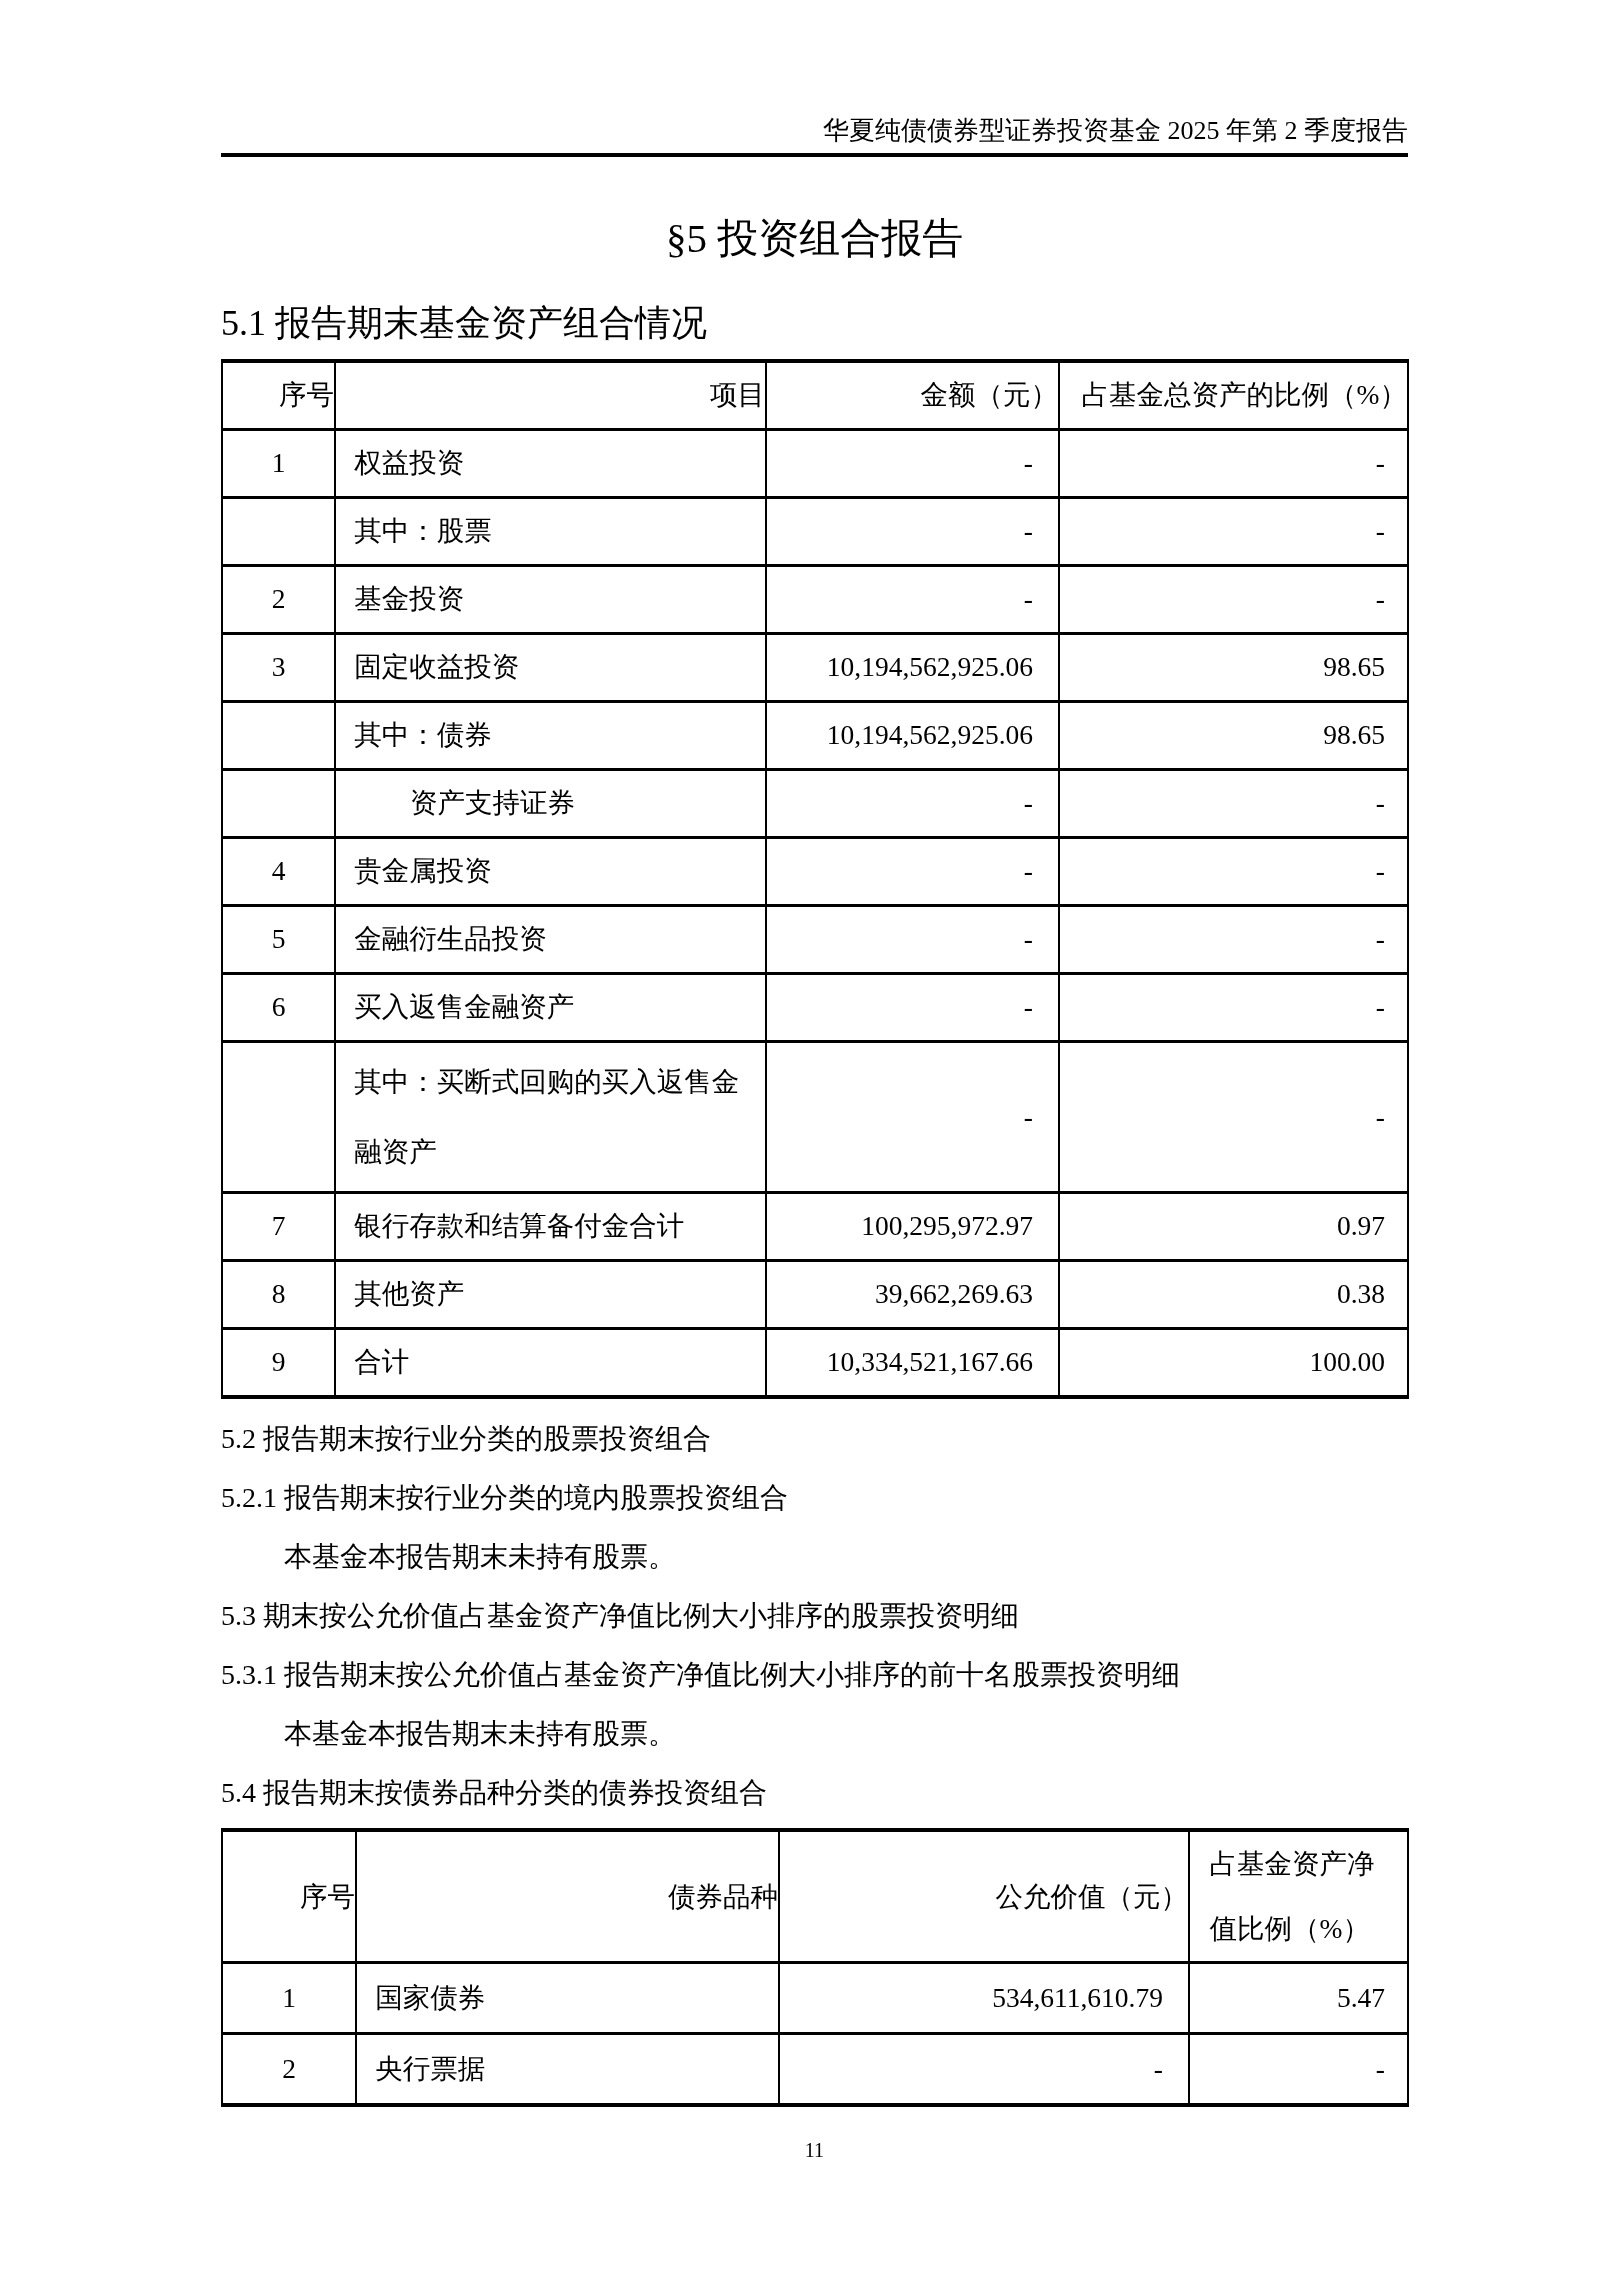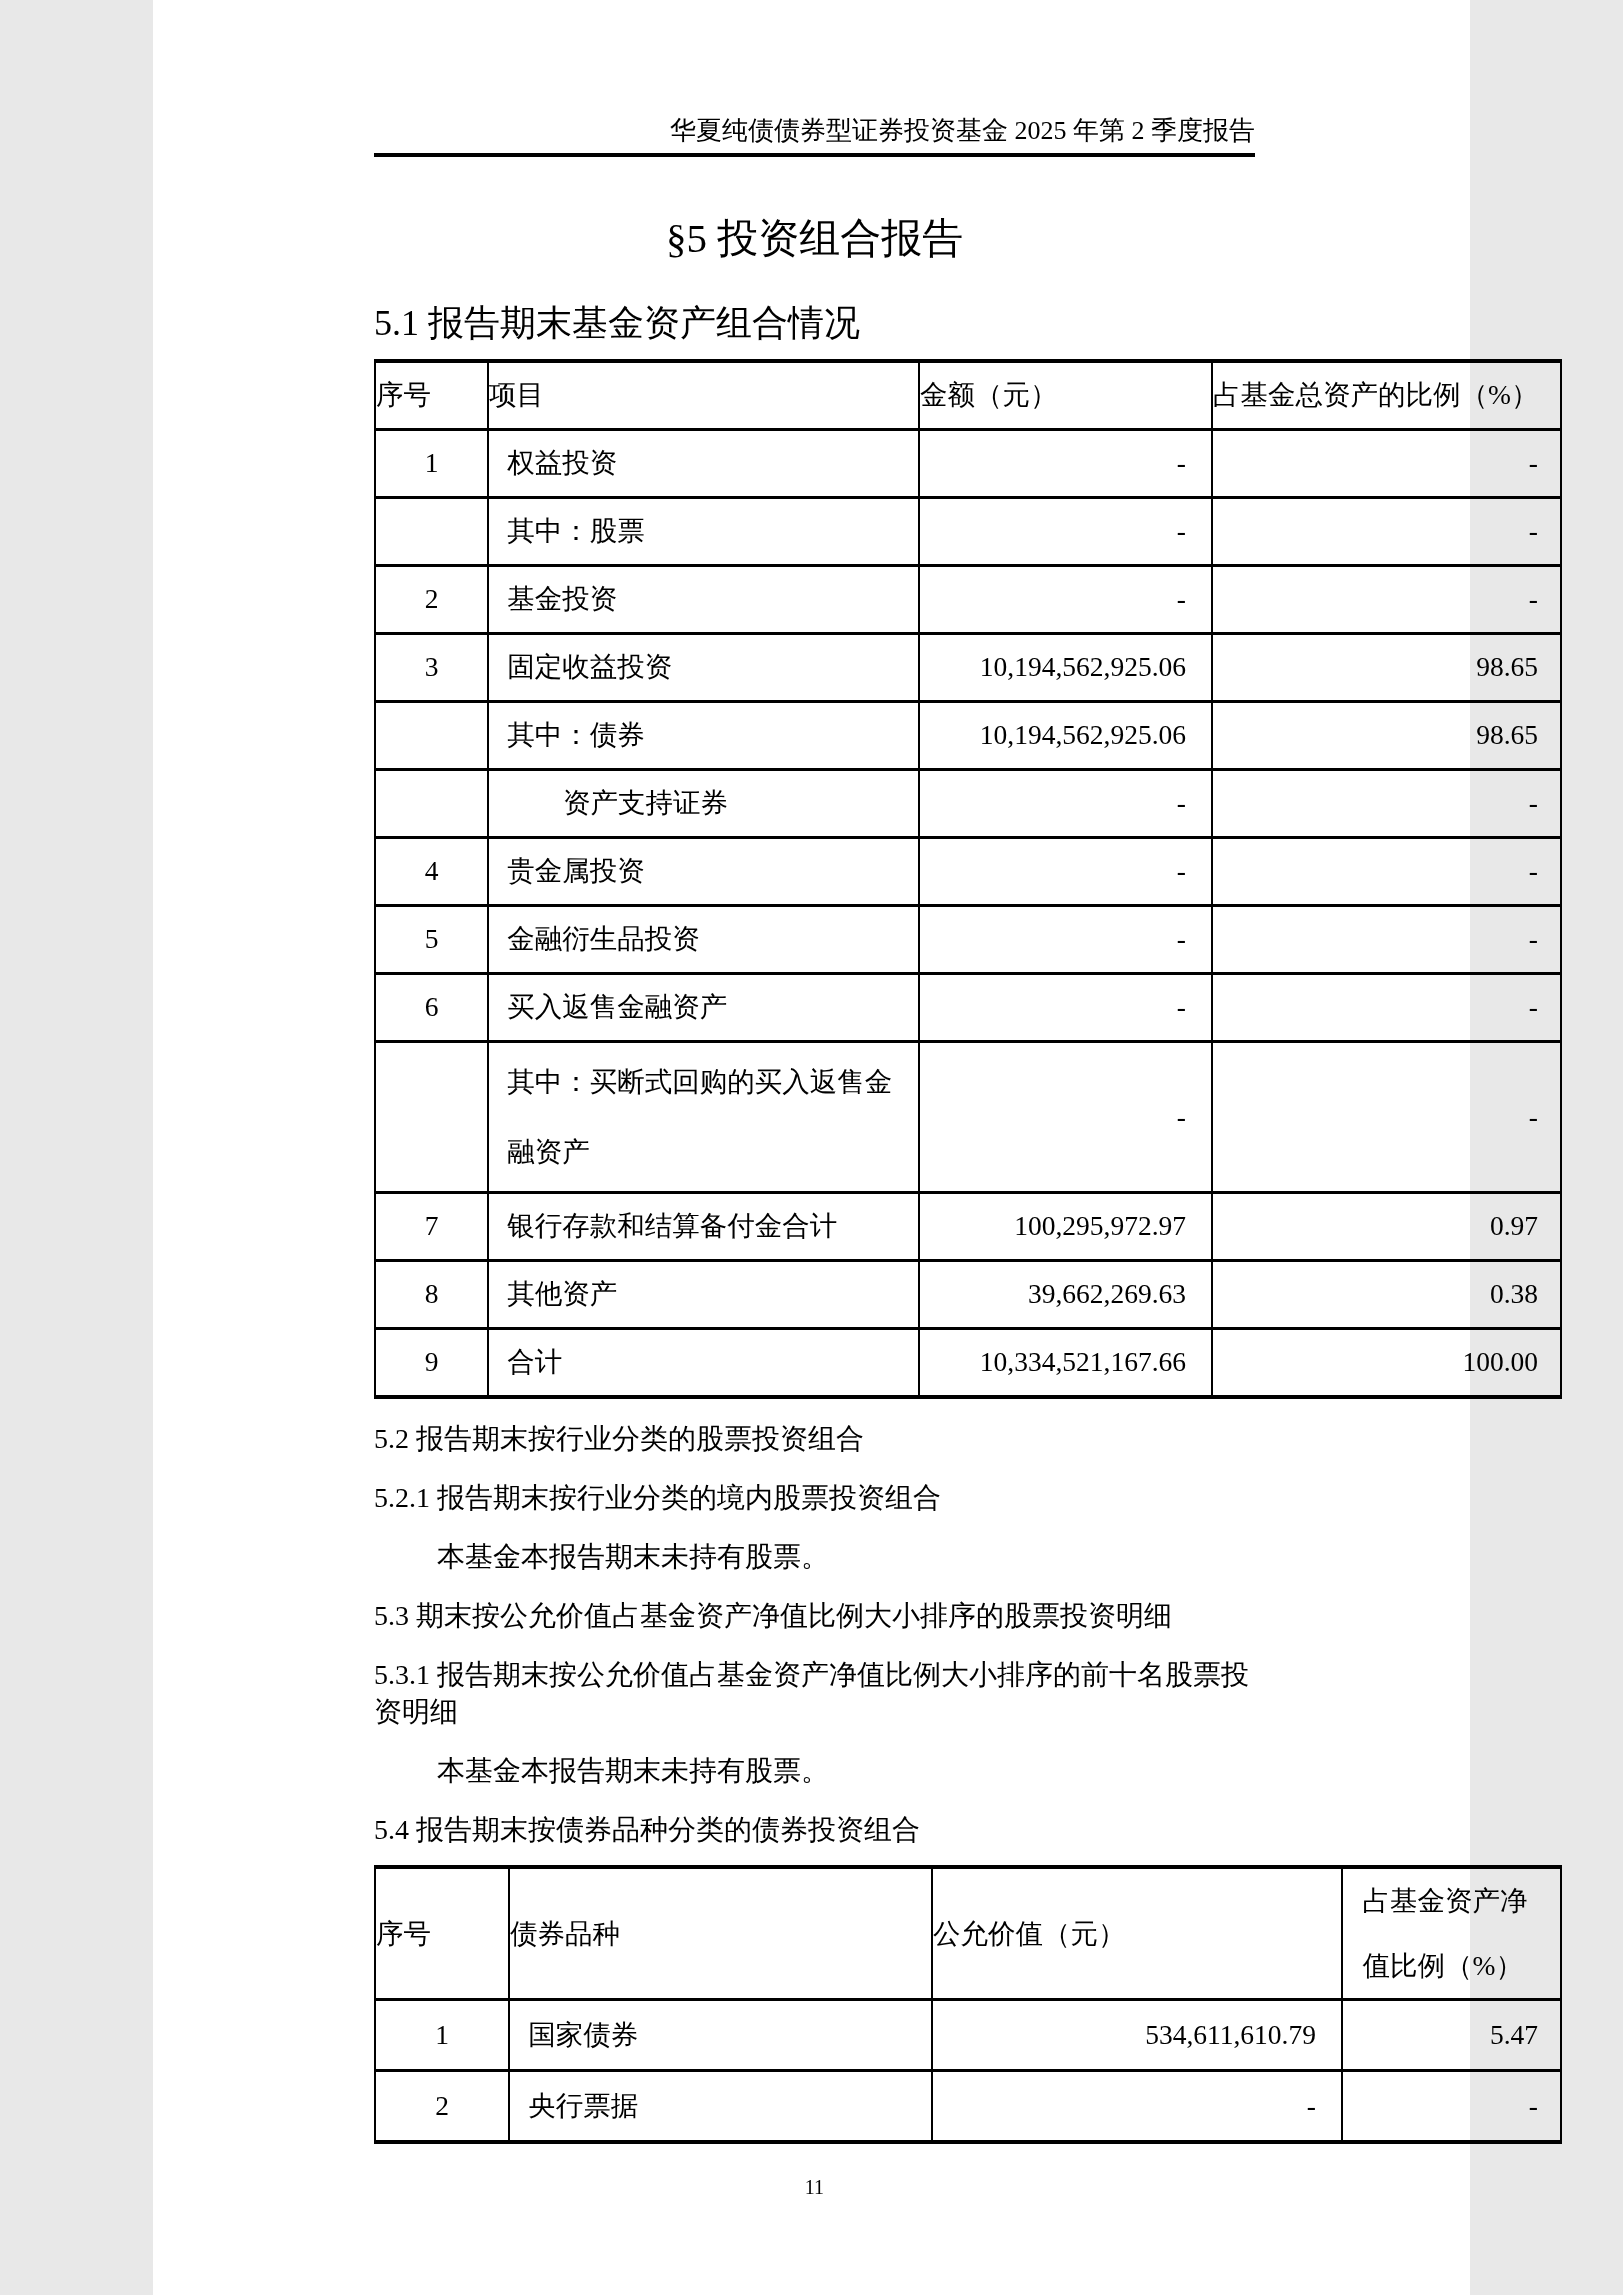--- a/index.html
+++ b/index.html
@@ -1,18 +1,18 @@
 <!DOCTYPE html>
 <html style="font-size:10.5px"><head>
 <meta charset="utf-8">
 <style>
   html,body { margin:0; padding:0; background:#e8e8e8; }
   .page {
     position:relative;
-    width:1317px; height:2295px;
+    width:1623px; height:2295px;
     margin:0 auto;
     background:#ffffff;
     box-sizing:border-box;
     padding:116px 215px 0 221px;
     font-family:"Liberation Serif","DejaVu Serif",serif;
     color:#000;
   }
   .report-header {
     text-align:right;
     font-size:26px;
@@ -55,21 +55,21 @@
   th, td {
     border:2px solid #000;
     border-top-width:3.3px;
     border-bottom-width:3.3px;
     vertical-align:middle;
     padding:0;
     overflow:hidden;
   }
   th {
     font-weight:normal;
-    text-align:left;
+    text-align:right;
     white-space:nowrap;
     height:65px;
   }
   .asset-table td { height:65px; }
   .bond-table  th { height:128px; }
   .bond-table  td { height:68px; }
 
   .c-no     { text-align:center; }
   .c-item   { text-align:left;  padding-left:18.3px; }
   .c-amount { text-align:right; padding-right:25px; }

